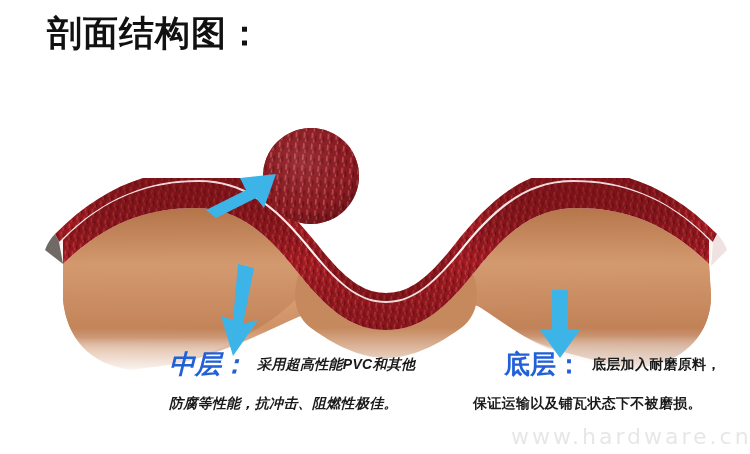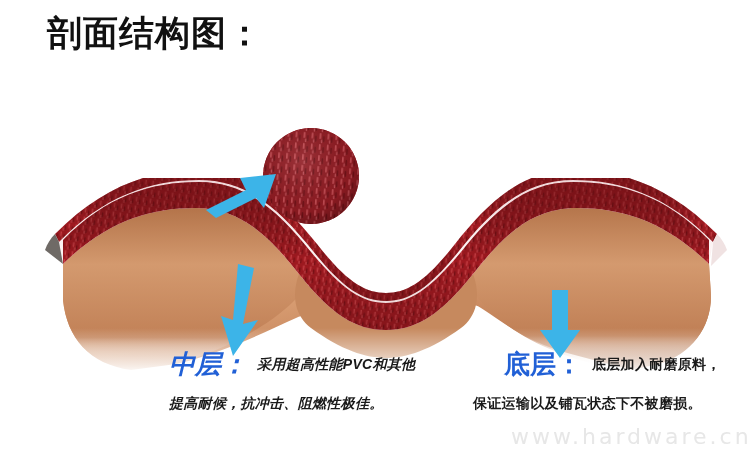--- a/index.html
+++ b/index.html
@@ -212,21 +212,21 @@
 
   <div class="arrow" style="left:528px;top:290px;">
     <svg width="42" height="70" viewBox="0 0 42 70" xmlns="http://www.w3.org/2000/svg">
       <path d="M 13,0 L 29,0 L 29,40 L 41,40 L 21,68 L 1,40 L 13,40 Z" fill="#3cb4e8"></path>
     </svg>
   </div>
 
 
   <div class="ann ann-mid">
     <span class="head">中层：</span><span class="body1">采用超高性能PVC和其他</span>
-    <span class="body2">提高耐候，抗冲击、阻燃性极佳。</span>
+    <span class="body2">防腐等性能，抗冲击、阻燃性极佳。</span>
   </div>
 
   <div class="ann ann-bot">
     <span class="head">底层：</span><span class="body1">底层加入耐磨原料，</span>
     <span class="body2">保证运输以及铺瓦状态下不被磨损。</span>
   </div>
 
   <div class="watermark">www.hardware.cn</div>
 
 </div>

